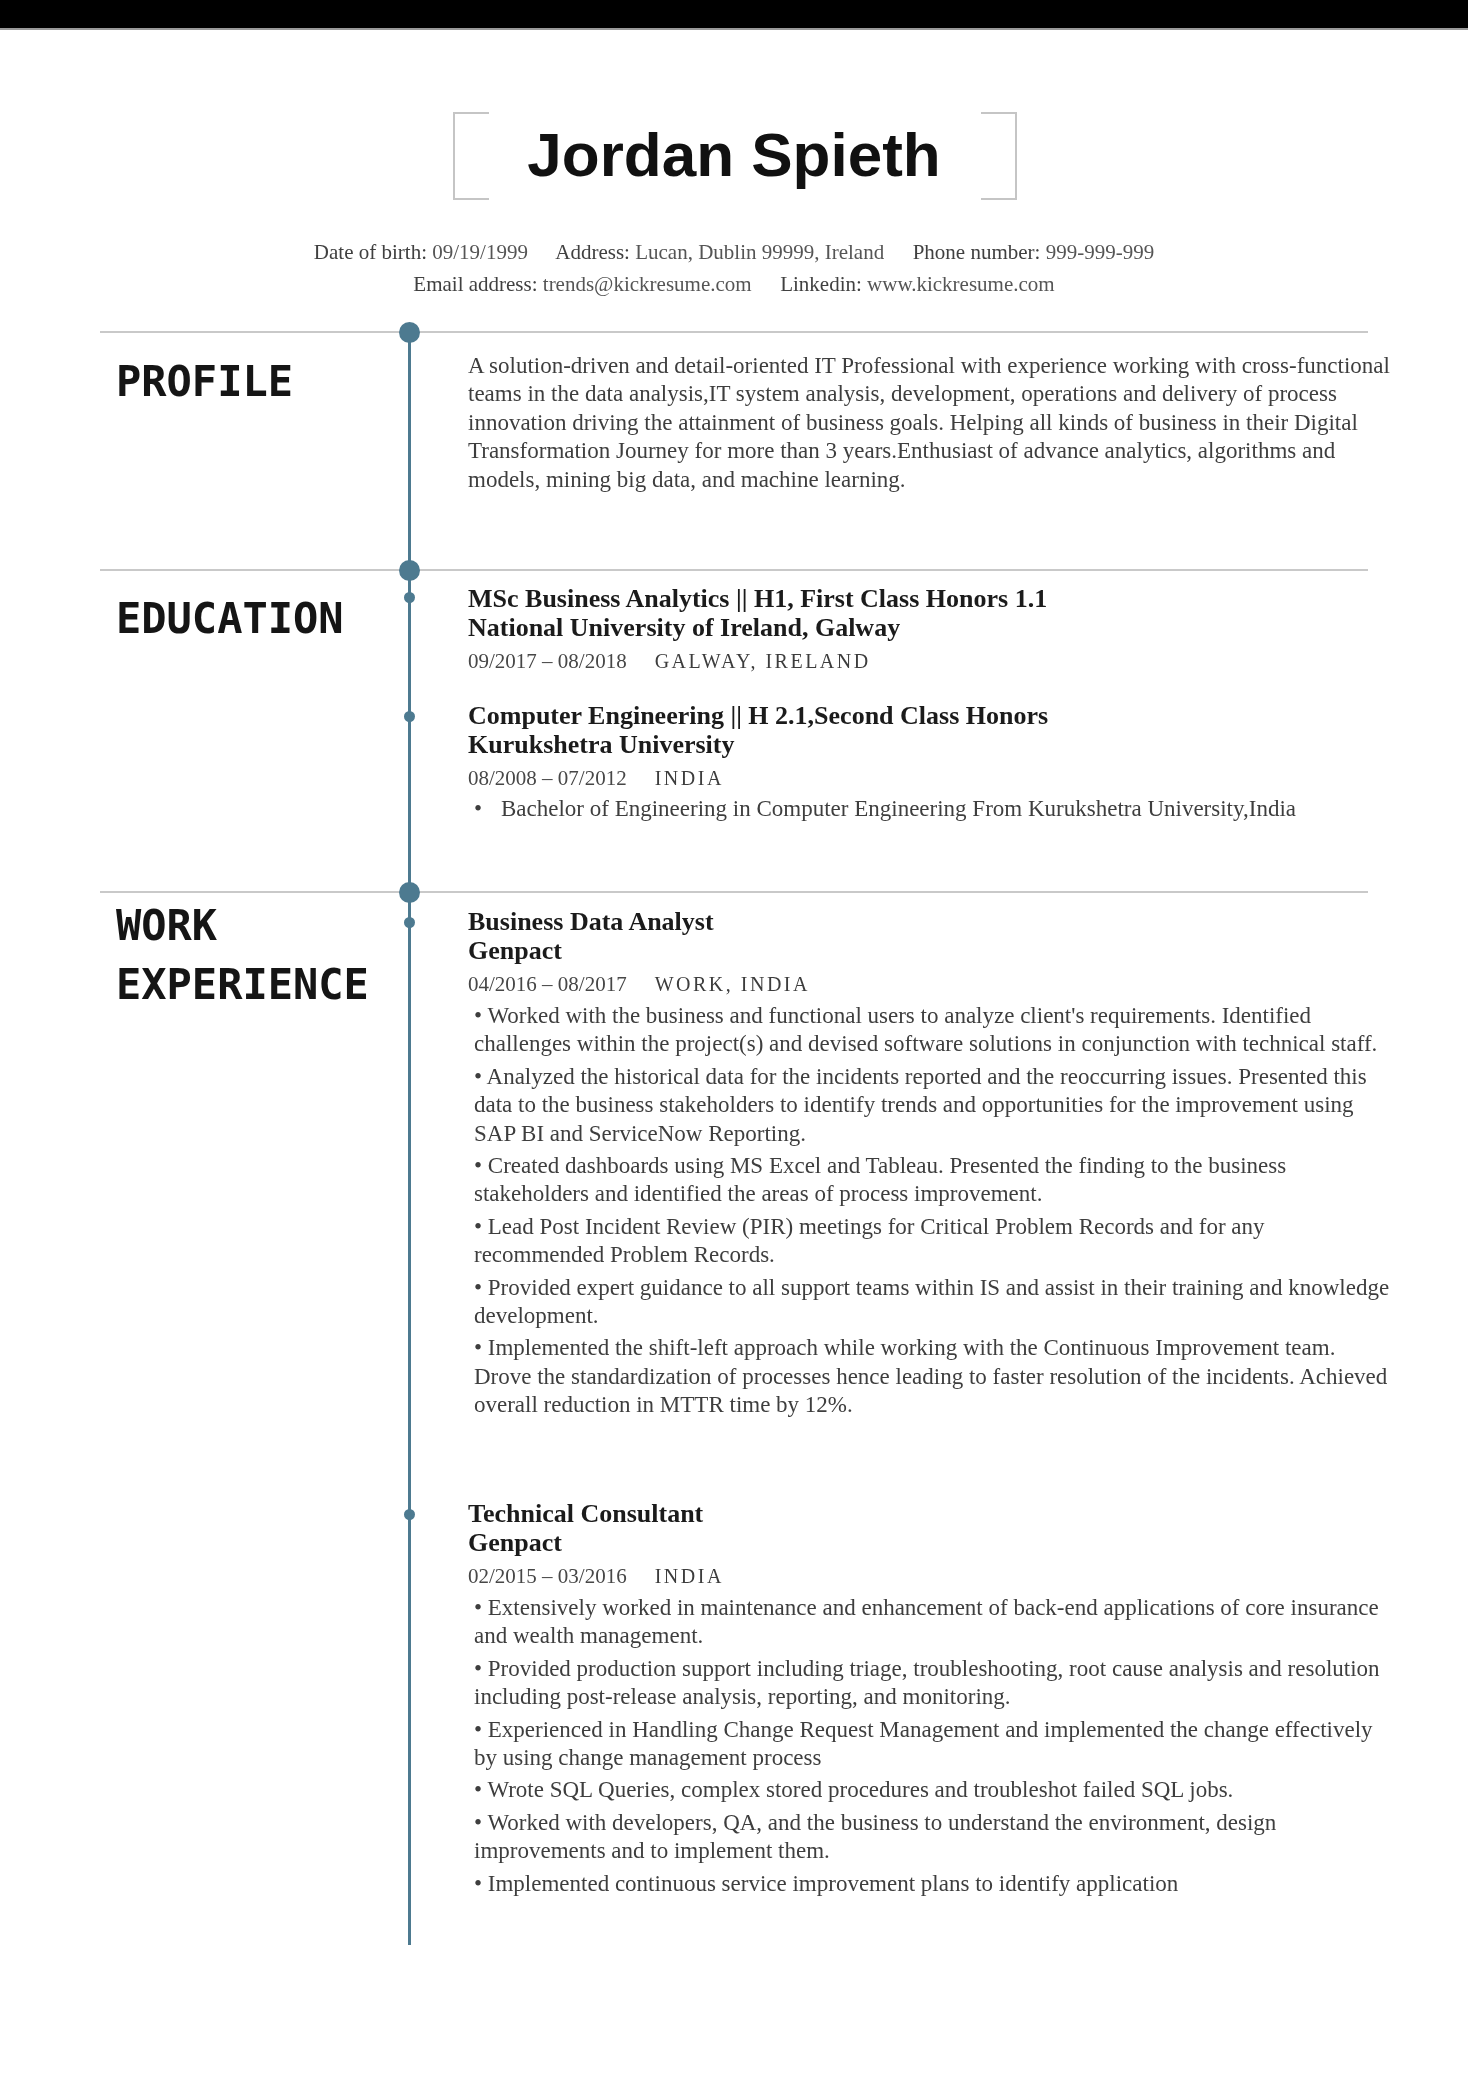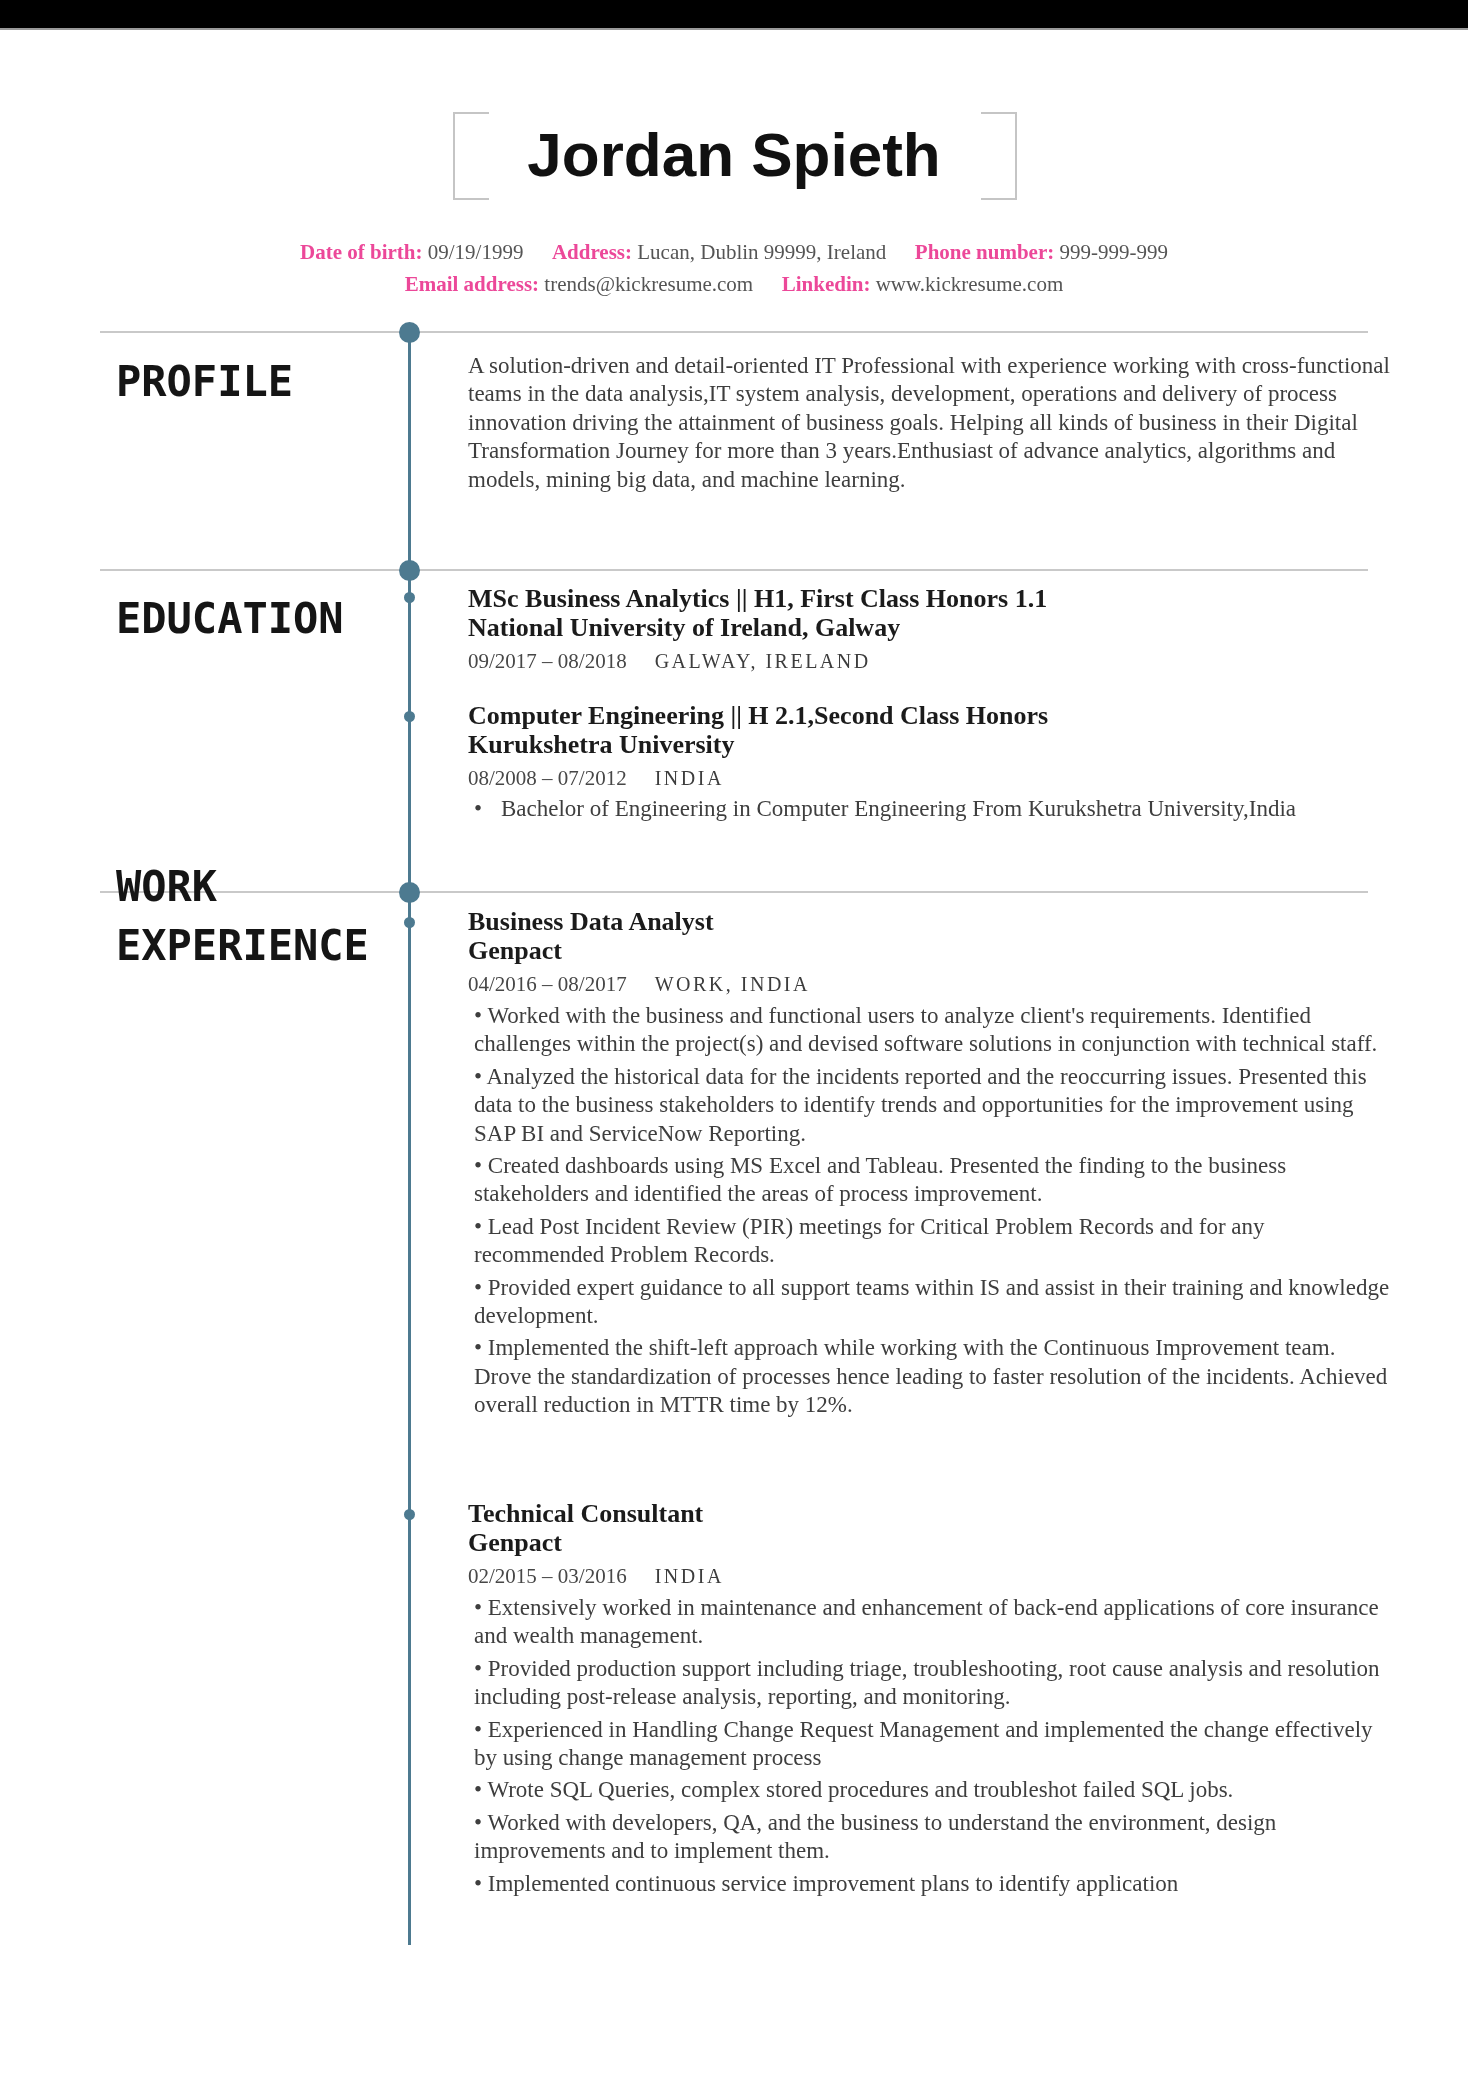--- a/index.html
+++ b/index.html
@@ -17,38 +17,38 @@
     color:#111;letter-spacing:0;
   }
   .bracket{position:absolute;top:112px;width:34px;height:84px;}
   .bracket.left{left:453px;border-left:2px solid #c5c5c5;border-top:2px solid #c5c5c5;border-bottom:2px solid #c5c5c5;}
   .bracket.right{left:981px;border-right:2px solid #c5c5c5;border-top:2px solid #c5c5c5;border-bottom:2px solid #c5c5c5;}
   
   .contact{
     position:absolute;left:0;top:236px;width:1468px;text-align:center;
     font-size:21px;line-height:32px;color:#555;
   }
-  .contact .lbl{font-weight:bold;color:#ec4899;}
+  .contact .lbl{font-weight:normal;color:#404040;}
   .contact .gap{display:inline-block;width:18px;}
   
   .divider{position:absolute;left:100px;width:1268px;height:2px;background:#c9c9c9;}
   .d1{top:331px}.d2{top:569px}.d3{top:891px}
   .tl-line{position:absolute;left:408px;top:332px;width:3px;height:1613px;background:#4d7a90;}
   .dot{position:absolute;border-radius:50%;background:#4d7a90;}
   .dot.big{width:21px;height:21px;left:399px;}
   .dot.small{width:11px;height:11px;left:404px;}
   
   .side-heading{
     position:absolute;left:116px;width:270px;
     font-family:"DejaVu Sans Mono",monospace;font-weight:bold;
     font-size:42px;line-height:59px;color:#151515;letter-spacing:0px;
   }
   .sh-profile{top:352px}
   .sh-education{top:589px}
-  .sh-work{top:857px}
+  .sh-work{top:896px}
   
   .content-block{position:absolute;left:468px;width:924px;}
   .profile-text{top:352px;font-size:23px;line-height:28.4px;}
   .entry{position:absolute;left:468px;width:924px;}
   .entry-title,.entry-org{
     font-weight:bold;font-size:26px;line-height:29px;color:#1b1b1b;
   }
   .entry-meta{margin-top:5px;font-size:21px;line-height:28px;color:#474747;white-space:nowrap;}
   .entry-meta .loc{font-size:20px;letter-spacing:2.5px;margin-left:28px;color:#3d3d3d;}
   .bullets{margin-top:4px;}

